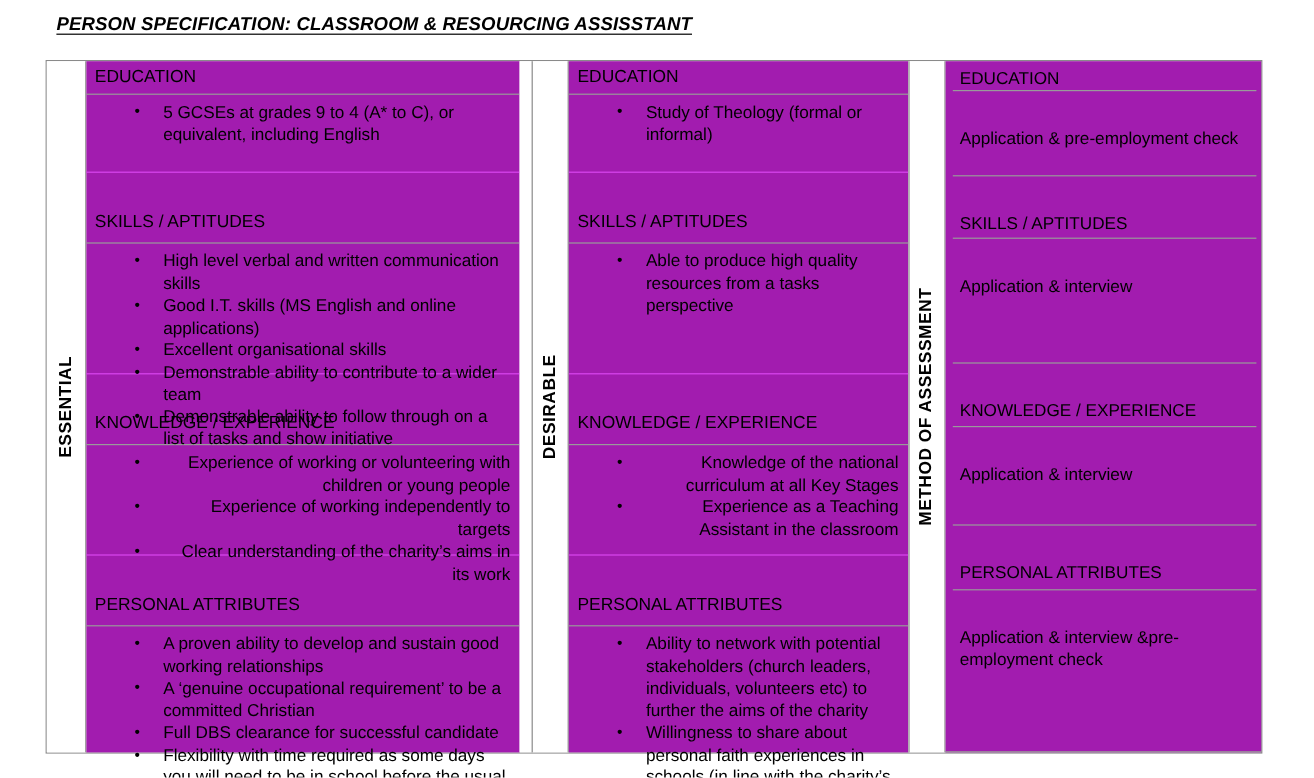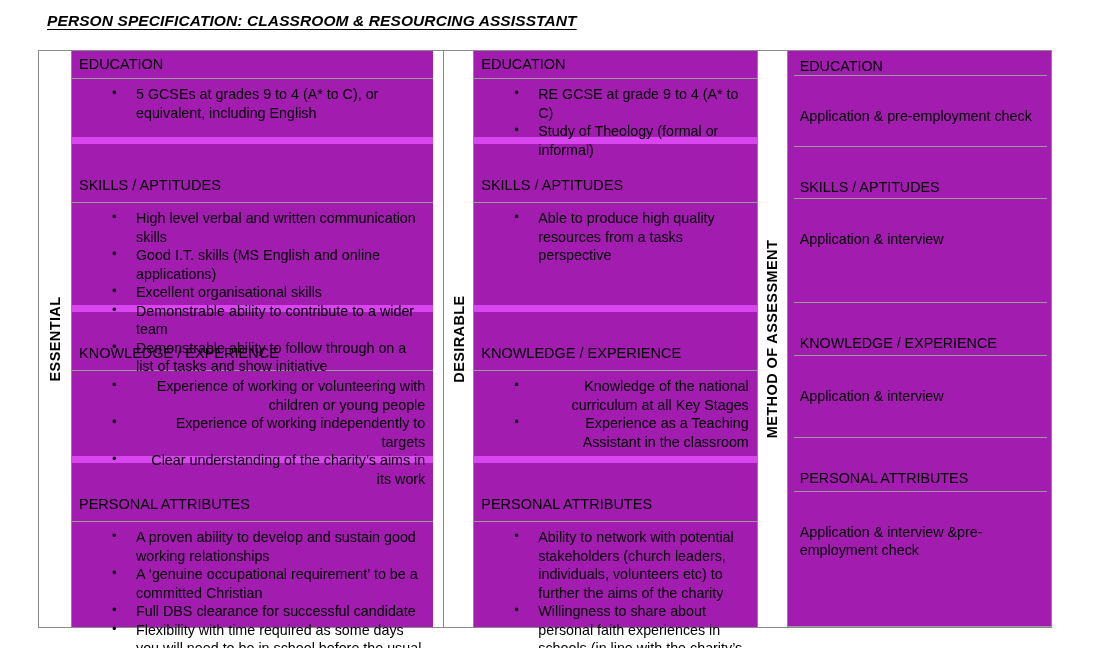--- a/index.html
+++ b/index.html
@@ -98,21 +98,21 @@
 
   .section-head {
     box-sizing: border-box;
     border-bottom: 1px solid #9a9a9a;
     font-size: 14.5px;
     line-height: 17px;
     padding: 5px 0 0 7px;
   }
   .section-body {
     box-sizing: border-box;
-    border-bottom: 7px solid #d946ef;
+    border-bottom: 1px solid #d946ef;
     padding: 6px 8px 6px 0;
   }
   .section:last-child .section-body { border-bottom: none; }
 
   
   .h-edu-head    { height: 28px; }
   .h-edu-body    { height: 65px; }
   .h-skl-head    { height: 31px; }
   .h-skl-body    { height: 109px; }
   .h-kno-head    { height: 31px; }
@@ -232,21 +232,20 @@
     <div class="vlabel-col desirable">
       <span class="vlabel-text">DESIRABLE</span>
     </div>
 
     <div class="content-col desirable-body">
 
       <div class="section">
         <div class="section-head h-edu-head">EDUCATION</div>
         <div class="section-body h-edu-body">
           <ul class="bullets">
-            <li>RE GCSE at grade 9 to 4 (A* to C)</li>
             <li>Study of Theology (formal or informal)</li>
           </ul>
         </div>
       </div>
 
       <div class="section">
         <div class="section-head h-skl-head">SKILLS / APTITUDES</div>
         <div class="section-body h-skl-body">
           <ul class="bullets">
             <li>Able to produce high quality resources from a tasks perspective</li>

